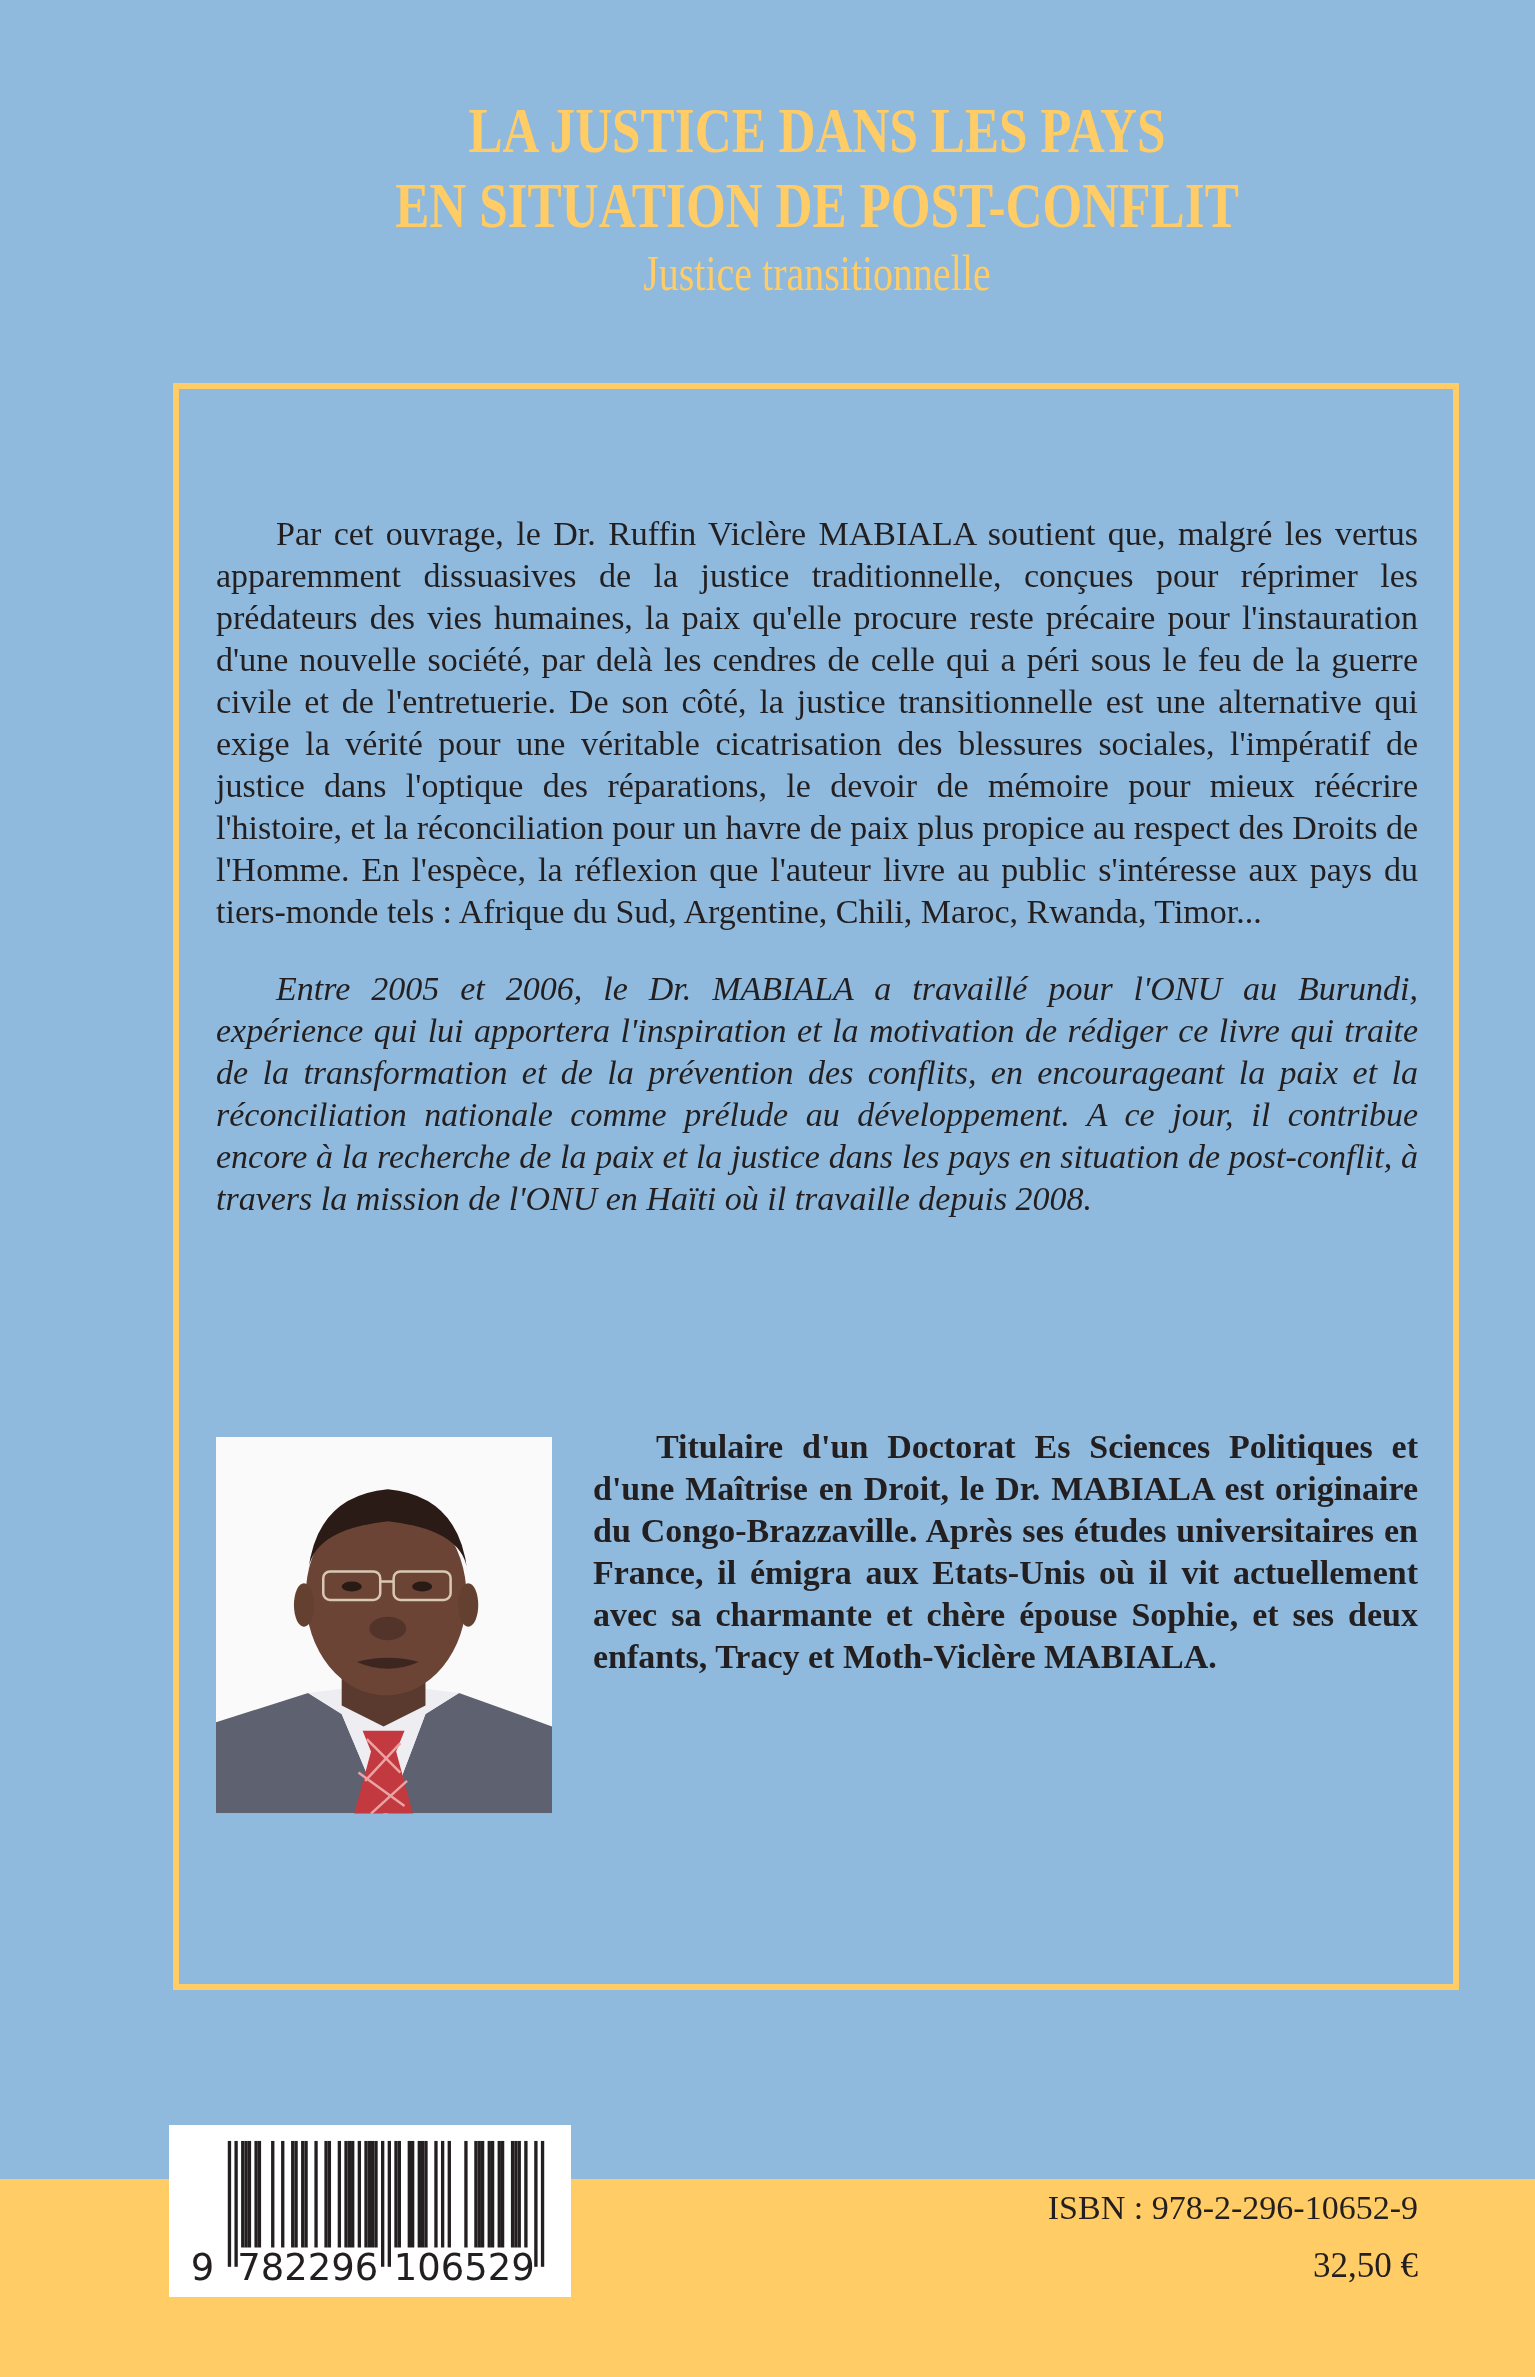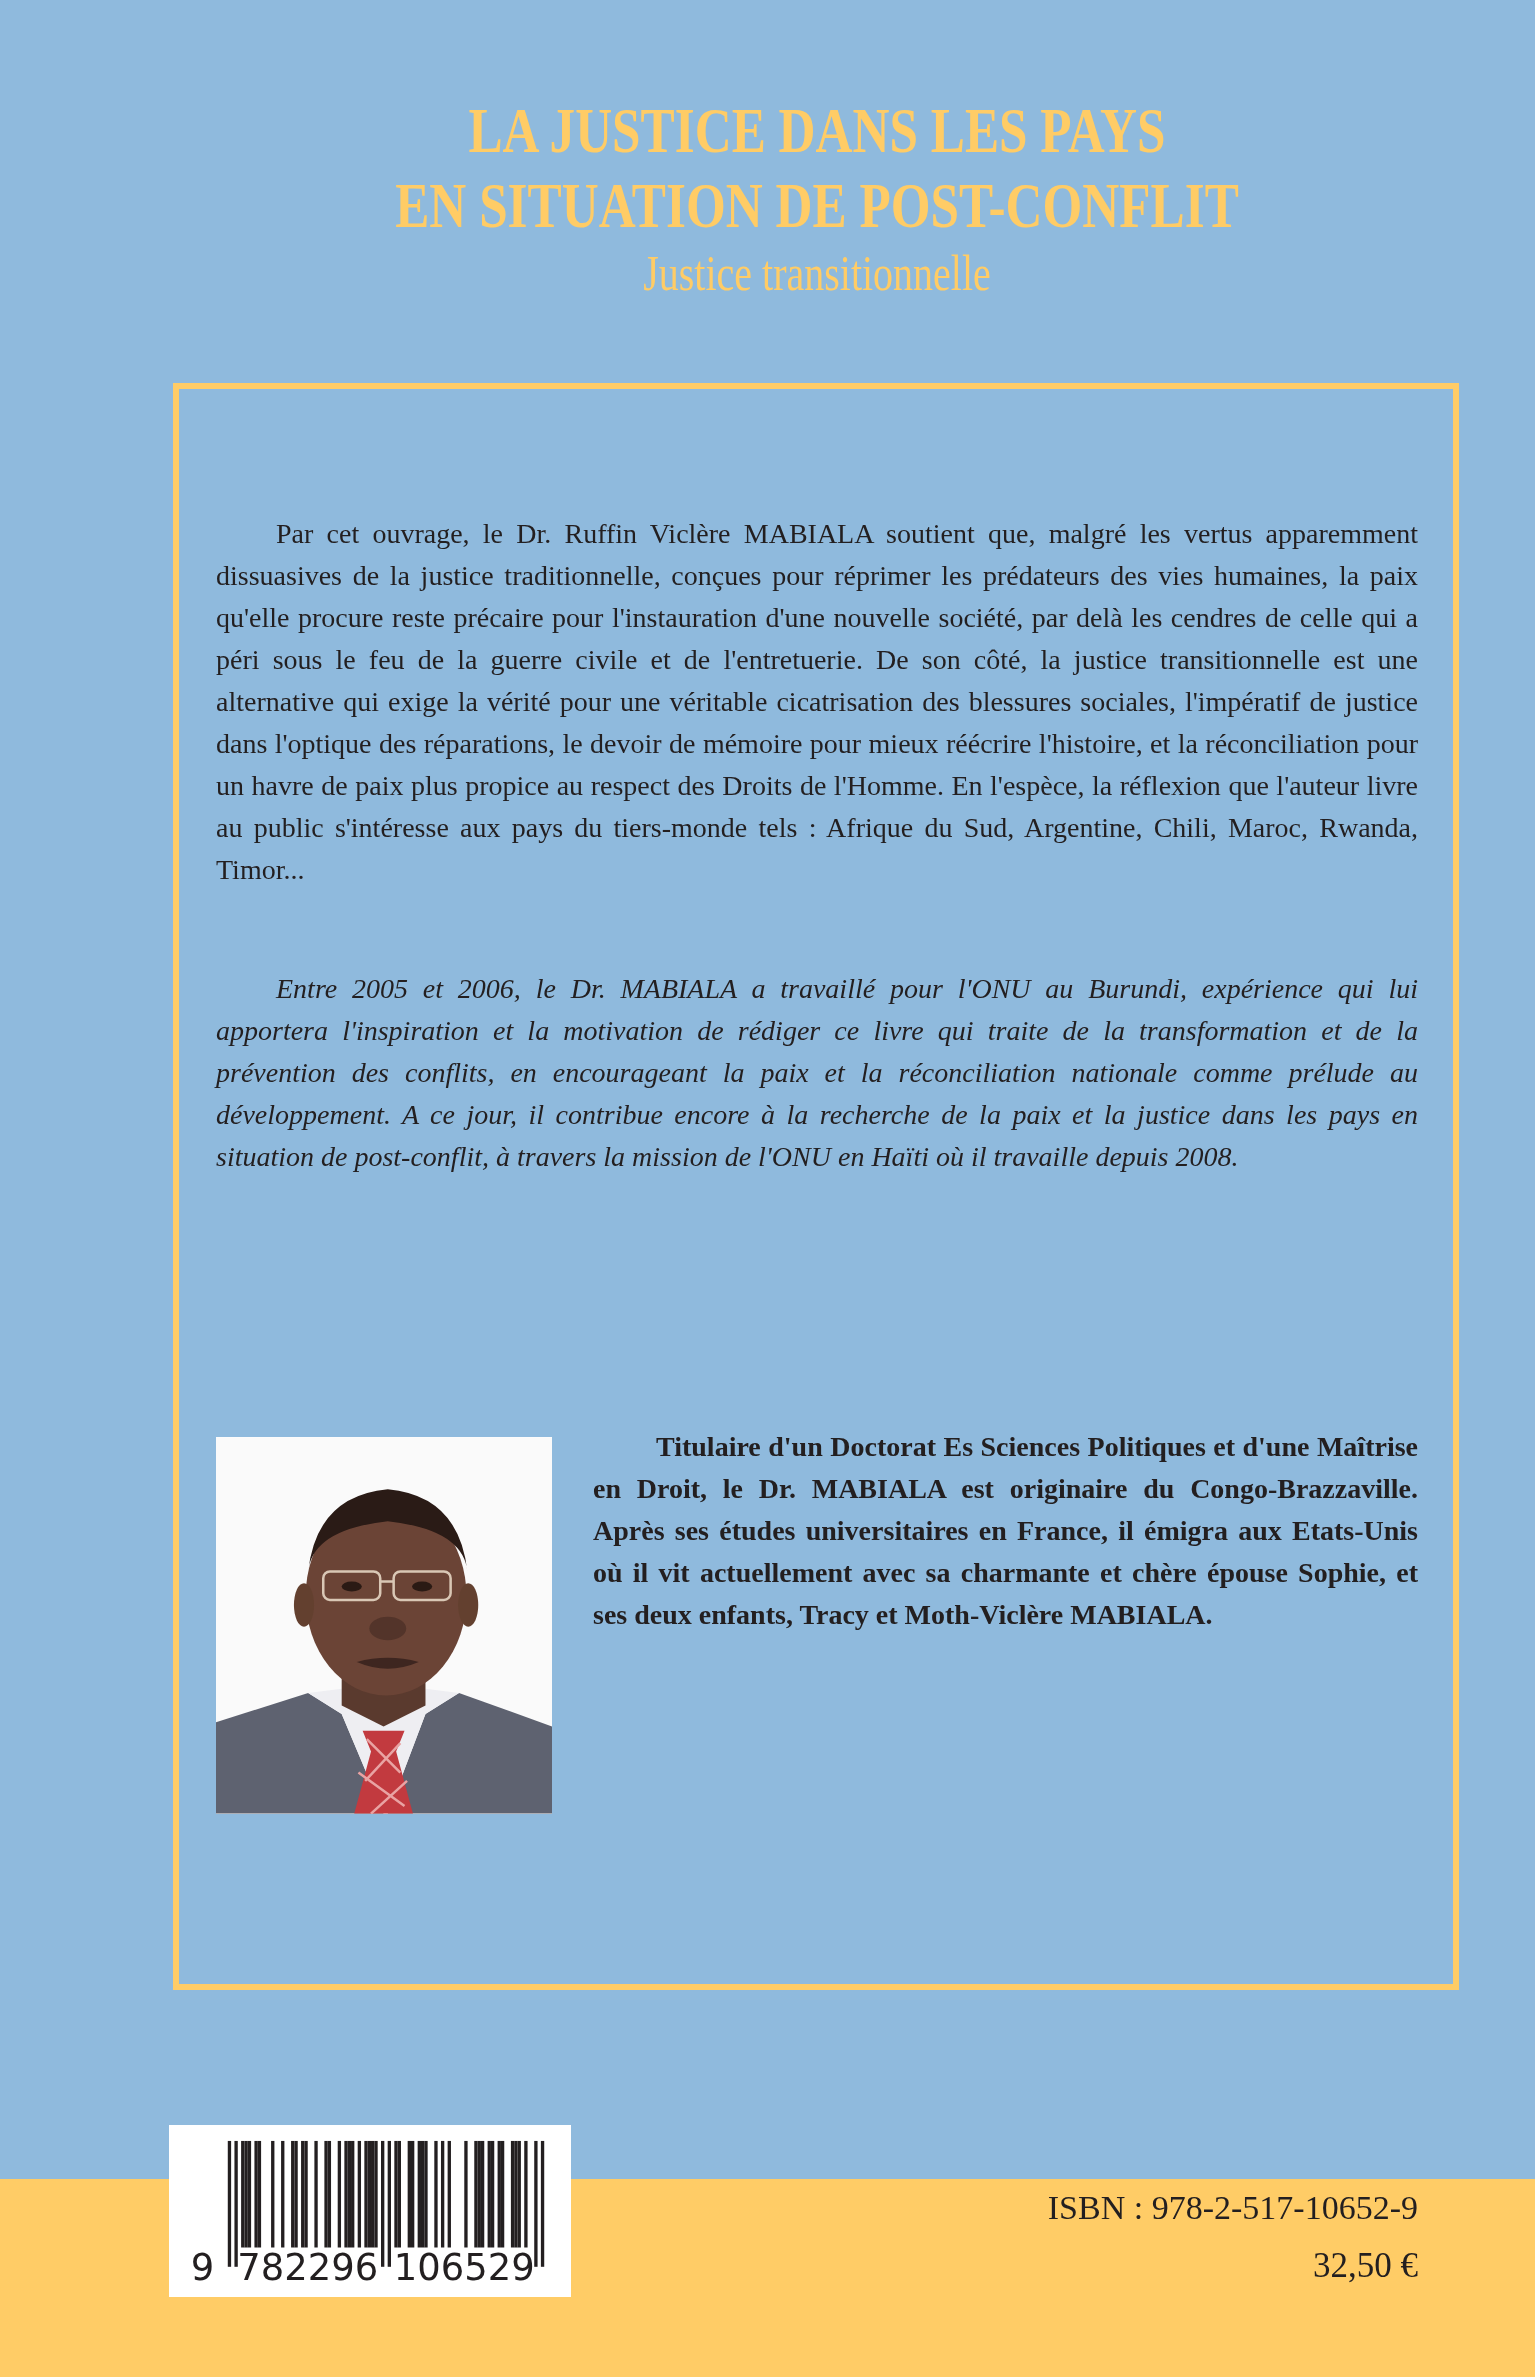--- a/index.html
+++ b/index.html
@@ -27,21 +27,21 @@
     font-size: 50px; line-height: 1; white-space: nowrap;
     transform: scaleX(0.80); transform-origin: center;
   }
   .frame {
     position: absolute; left: 173px; top: 383px;
     width: 1274px; height: 1595px;
     border: 6.7px solid #FFCC66;
   }
   .para {
     position: absolute; left: 216px; width: 1202px;
-    font-size: 28px; line-height: 42px;
+    font-size: 34px; line-height: 42px;
     text-align: justify; text-indent: 60px;
     margin: 0;
   }
   .para.p1 { top: 513px; }
   .para.p2 { top: 968px; font-style: italic; }
   .para.bio { left: 593px; width: 825px; top: 1426px; text-indent: 63px; font-weight: bold; }
   .photo {
     position: absolute; left: 216px; top: 1437px; width: 336px; height: 377px;
     background: #FBFBFB; overflow: hidden;
   }
@@ -165,15 +165,15 @@
       <rect x="415.39" y="19" width="3.97" height="127" fill="#231F20"></rect>
       <rect x="423.33" y="19" width="3.97" height="127" fill="#231F20"></rect>
       <rect x="435.24" y="19" width="3.97" height="150" fill="#231F20"></rect>
       <rect x="443.18" y="19" width="3.97" height="150" fill="#231F20"></rect>
       <text x="40" y="185" font-family="DejaVu Sans, sans-serif" font-size="44" text-anchor="middle" fill="#231F20">9</text>
       <text x="165.28" y="185" font-family="DejaVu Sans, sans-serif" font-size="44" text-anchor="middle" fill="#231F20">782296</text>
       <text x="351.87" y="185" font-family="DejaVu Sans, sans-serif" font-size="44" text-anchor="middle" fill="#231F20">106529</text>
     </svg>
 </div>
 
-<div class="isbn">ISBN : 978-2-517-10652-9</div>
+<div class="isbn">ISBN : 978-2-296-10652-9</div>
 <div class="price">32,50 €</div>
 
 
 </body></html>

